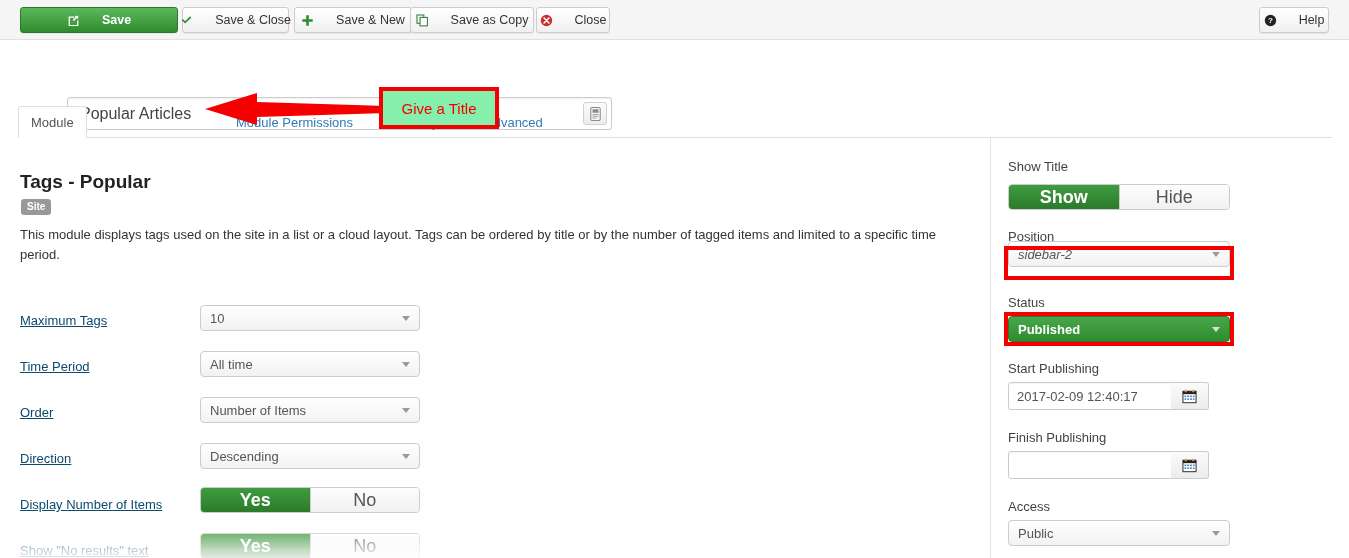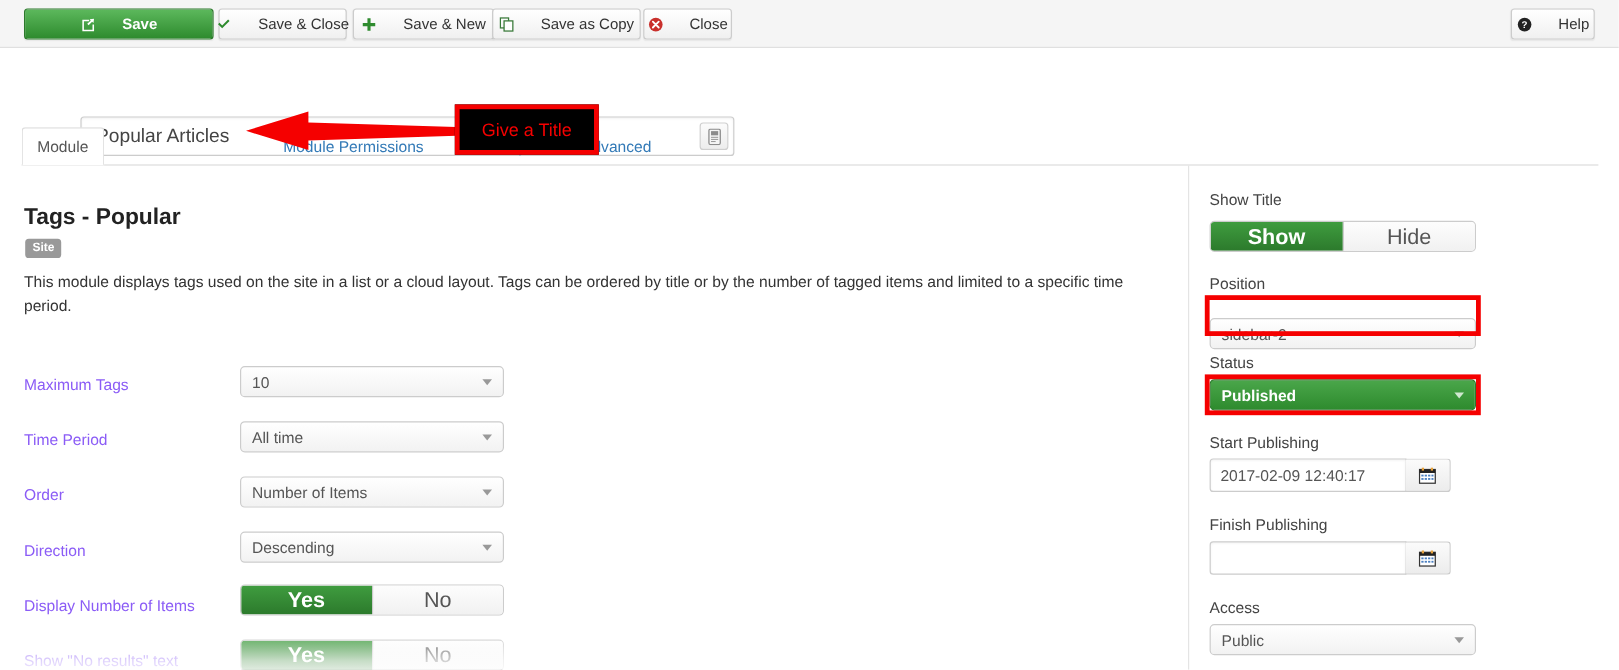--- a/index.html
+++ b/index.html
@@ -83,21 +83,21 @@
     border: 1px solid #cfcfcf; border-radius: 3px;
     background: linear-gradient(to bottom,#fbfbfb,#ededed);
     display: flex; align-items: center; justify-content: center;
     cursor: pointer;
   }
 
   
   #anno-box {
     position: absolute; left: 379px; top: 47px;
     width: 120px; height: 42px;
-    background: #000000;
+    background: #86efac;
     border: 4px solid #f50000;
     display: flex; align-items: center; justify-content: center;
     z-index: 40;
   }
   #anno-text {
     color: #f50000; font-size: 15px; white-space: nowrap;
   }
   #anno-arrow {
     position: absolute; left: 205px; top: 52px;
     width: 182px; height: 34px;
@@ -145,21 +145,21 @@
   }
   #mod-desc {
     position: absolute; left: 20px; top: 87px;
     width: 935px;
     font-size: 13px; color: #333333; line-height: 1.55;
   }
 
   .frow { position: absolute; left: 0; width: 990px; height: 46px; }
   .flabel {
     position: absolute; left: 20px; top: 10px;
-    font-size: 13px; color: #8b5cf6;
+    font-size: 13px; color: #0c4a6e; text-decoration: underline;
   }
   .fselect {
     position: absolute; left: 200px; top: 2px;
     width: 220px; height: 26px;
     border: 1px solid #cccccc; border-radius: 4px;
     background: linear-gradient(to bottom,#ffffff 0%,#f2f2f2 100%);
     font-size: 13px; color: #555555;
     display: flex; align-items: center;
     padding-left: 9px; cursor: pointer;
   }
@@ -409,21 +409,21 @@
 
   <div class="slabel" style="top:21px;">Show Title</div>
   <div class="sctl" style="top:46px;">
     <div class="btngroup" style="left:0; width:222px;">
       <div class="bg-on">Show</div>
       <div class="bg-off">Hide</div>
     </div>
   </div>
 
   <div class="slabel" style="top:91px;">Position</div>
-  <div class="sctl" style="top:127px;">
+  <div class="sctl" style="top:103px;font-style:italic;">
     <div class="sselect">
       <span>sidebar-2</span>
       <span class="caret"></span>
     </div>
   </div>
   <div class="redbox" style="left:13px; top:108px; width:230px; height:34px;"></div>
 
   <div class="slabel" style="top:157px;">Status</div>
   <div class="sctl" style="top:178px;">
     <div class="sselect green">

